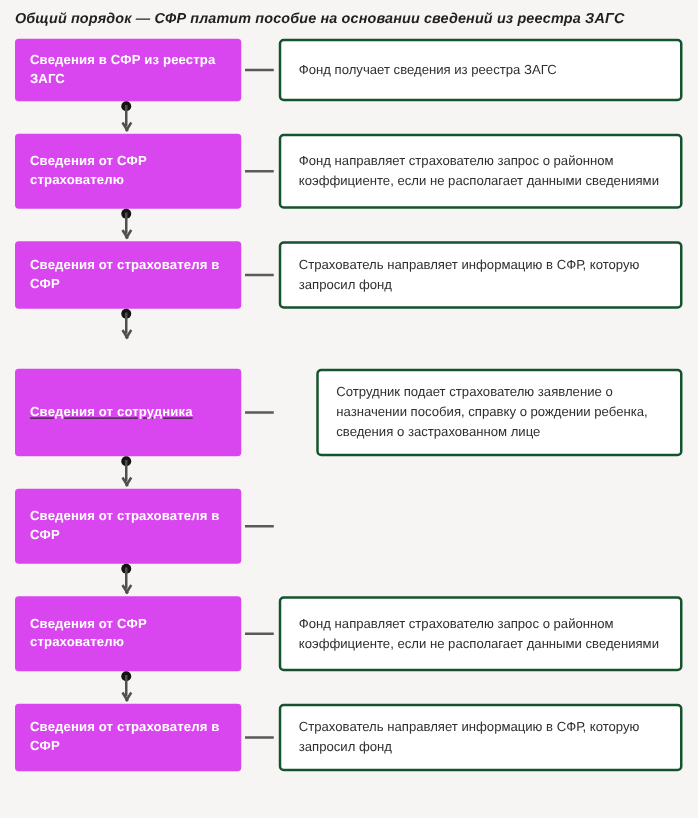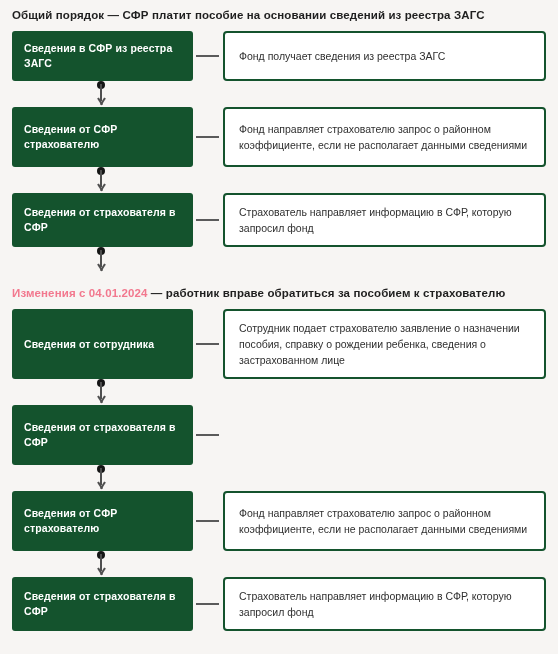--- a/index.html
+++ b/index.html
@@ -24,41 +24,42 @@
   }
 
   
   .section-heading {
     font-size: 11.5px;
     font-weight: bold;
     line-height: 14px;
     color: #1f1f1f;
     letter-spacing: 0.01em;
     white-space: nowrap;
+    font-style: italic;
   }
   .section-heading .accent {
     color: #f2788e;
   }
   .heading-1 { margin: 8px 0 0 0; }
   .heading-2 { margin: 0; }
 
   
   .flow {
     position: relative;
   }
   .row {
     display: flex;
     align-items: stretch;
     position: relative;
   }
   .node {
     position: relative;
     width: 181px;
     flex: 0 0 181px;
-    background: #14532d;
+    background: #d946ef;
     border-radius: 3px;
     box-sizing: border-box;
     padding: 10px 12px;
     display: flex;
     align-items: center;
   }
   .node-label {
     color: #ffffff;
     font-size: 10.5px;
     font-weight: bold;
@@ -207,32 +208,29 @@
       <div class="dot"></div>
       <div class="stem"></div>
       <div class="head"></div>
     </div>
 
 
   </div>
 
   <div class="gap-between-sections"></div>
 
-  <div class="section-heading heading-2">
-    <span class="accent">Изменения с 04.01.2024</span><span> — работник вправе обратиться за пособием к страхователю</span>
-  </div>
 
   <div class="flow">
 
     <div class="row" style="margin-top:9px;">
-      <div class="node" style="min-height:56px;">
+      <div class="node" style="min-height:56px;text-decoration:underline;">
         <span class="node-label">Сведения от сотрудника</span>
       </div>
       <div class="h-link"></div>
-      <div class="card" style="min-height:56px;">
+      <div class="card" style="min-height:56px;margin-left:30px;">
         <span class="card-text">Сотрудник подает страхователю заявление о назначении пособия, справку о рождении ребенка, сведения о застрахованном лице</span>
       </div>
     </div>
 
     <div class="v-link">
       <div class="dot"></div>
       <div class="stem"></div>
       <div class="head"></div>
     </div>
 

